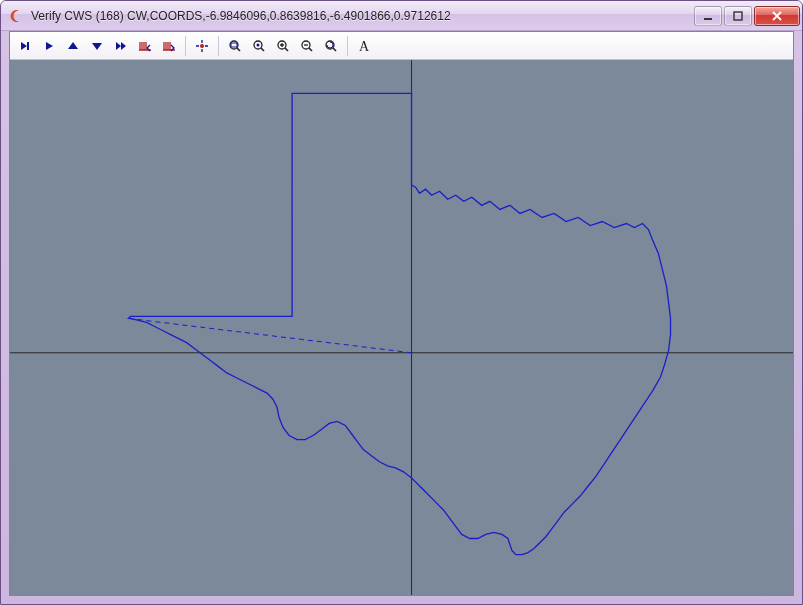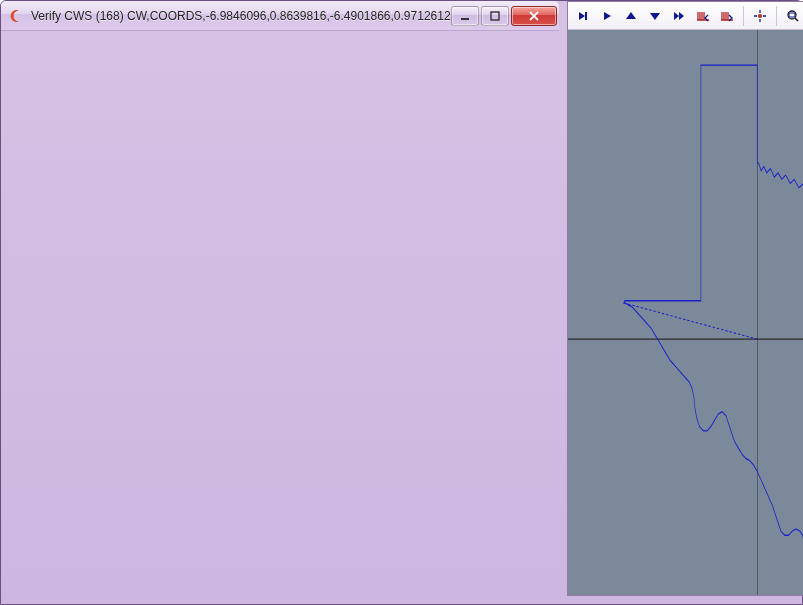--- a/index.html
+++ b/index.html
@@ -10,21 +10,21 @@
     font-size: 12px;
     overflow: hidden;
   }
   .window {
     width: 803px; height: 605px;
     background: linear-gradient(to bottom, #d6c3e4 0%, #cdb6e0 100%);
     border: 1px solid #6a4f84;
     border-radius: 6px 6px 0 0;
     position: relative;
     display: flex;
-    flex-direction: row;
+    flex-direction: column;
   }
   .titlebar {
     height: 30px;
     display: flex;
     align-items: center;
     padding: 0 2px 0 8px;
     background: linear-gradient(to bottom, #f2ecf7 0%, #e3d5ef 45%, #d5c2e6 46%, #ddcbec 100%);
     border-bottom: 1px solid #b8a4cc;
     border-radius: 5px 5px 0 0;
   }

